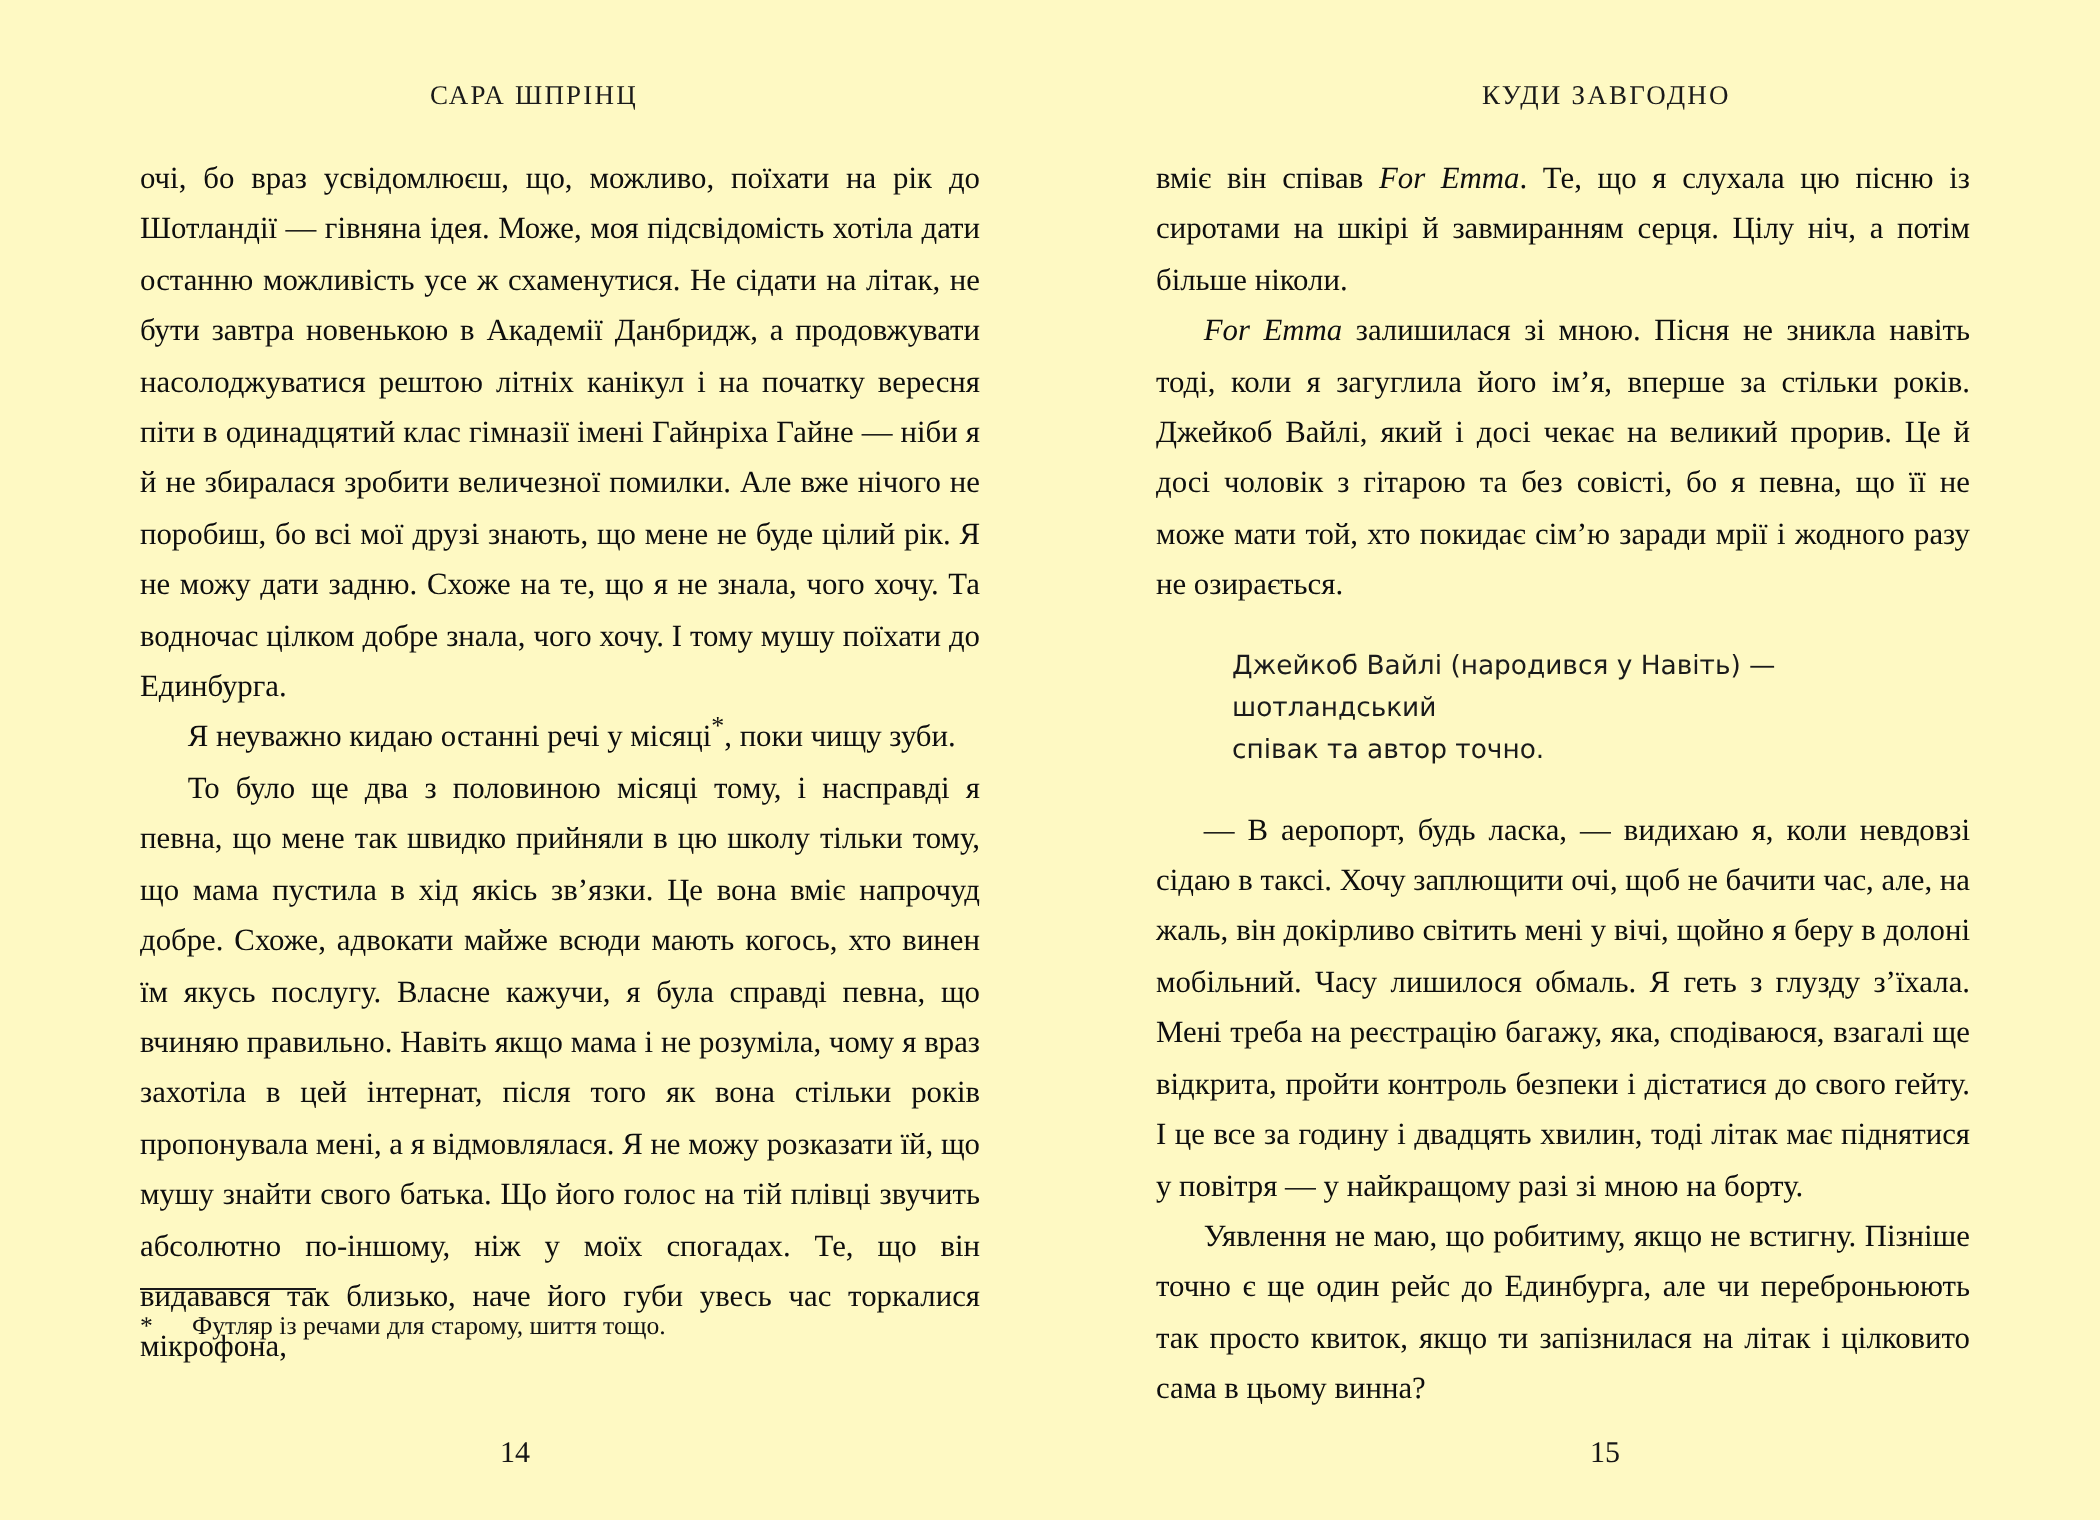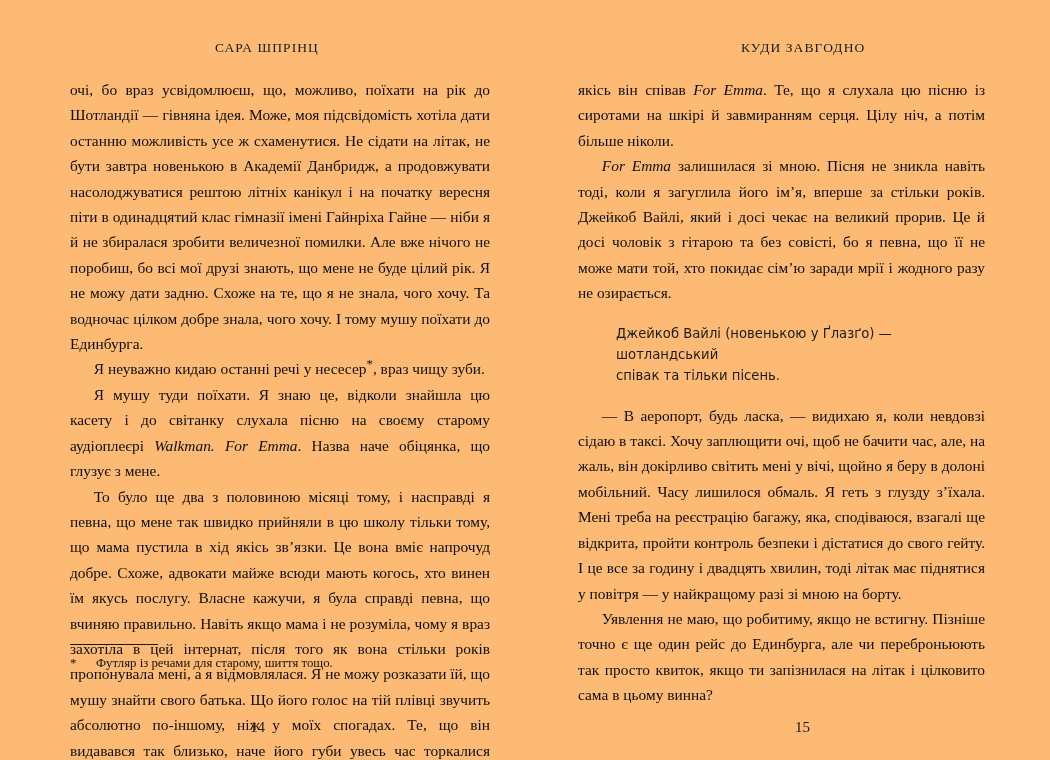--- a/index.html
+++ b/index.html
@@ -13,21 +13,21 @@
     font-family: "Liberation Serif", "DejaVu Serif", serif;
     color: #111111;
     overflow: hidden;
   }
 
   .spread {
     position: relative;
     width: 1050px;
     height: 760px;
     display: flex;
-    background: #fdba74;
+    background: #fef9c3;
   }
 
   .page {
     position: relative;
     width: 525px;
     height: 760px;
     box-sizing: border-box;
   }
 
   .page-left  { padding: 0 35px 0 70px; }
@@ -133,23 +133,22 @@
 
 <div class="spread">
 
   <div class="page page-left">
     <div class="running-head">САРА ШПРІНЦ</div>
 
     <div class="body-col">
 
       <p>очі, бо враз усвідомлюєш, що, можливо, поїхати на рік до Шотландії — гівняна ідея. Може, моя підсвідомість хотіла дати останню можливість усе ж схаменутися. Не сідати на літак, не бути завтра новенькою в Академії Данбридж, а продовжувати насолоджуватися рештою літніх канікул і на початку вересня піти в одинадцятий клас гімназії імені Гайнріха Гайне — ніби я й не збиралася зробити величезної помилки. Але вже нічого не поробиш, бо всі мої друзі знають, що мене не буде цілий рік. Я не можу дати задню. Схоже на те, що я не знала, чого хочу. Та водночас цілком добре знала, чого хочу. І тому мушу поїхати до Единбурга.</p>
 
-      <p class="indent"><span>Я неуважно кидаю останні речі у несесер</span><span class="fn-marker">*</span><span>, враз чищу зуби.</span></p>
+      <p class="indent"><span>Я неуважно кидаю останні речі у місяці</span><span class="fn-marker">*</span><span>, поки чищу зуби.</span></p>
 
-      <p class="indent"><span>Я мушу туди поїхати. Я знаю це, відколи знайшла цю касету і до світанку слухала пісню на своєму старому аудіоплеєрі </span><i>Walkman. For Emma</i><span>. Назва наче обіцянка, що глузує з мене.</span></p>
 
       <p class="indent">То було ще два з половиною місяці тому, і насправді я певна, що мене так швидко прийняли в цю школу тільки тому, що мама пустила в хід якісь зв’язки. Це вона вміє напрочуд добре. Схоже, адвокати майже всюди мають когось, хто винен їм якусь послугу. Власне кажучи, я була справді певна, що вчиняю правильно. Навіть якщо мама і не розуміла, чому я враз захотіла в цей інтернат, після того як вона стільки років пропонувала мені, а я відмовлялася. Я не можу розказати їй, що мушу знайти свого батька. Що його голос на тій плівці звучить абсолютно по-іншому, ніж у моїх спогадах. Те, що він видавався так близько, наче його губи увесь час торкалися мікрофона,</p>
     </div>
 
     <div class="footnote-wrap">
       <div class="footnote-rule"></div>
       <div class="footnote">
         <span class="footnote-star">*</span>
         <span class="footnote-text">Футляр із речами для старому, шиття тощо.</span>
       </div>
@@ -158,27 +157,27 @@
     <div class="folio">14</div>
   </div>
 
   <div class="gutter"></div>
 
   <div class="page page-right">
     <div class="running-head">КУДИ ЗАВГОДНО</div>
 
     <div class="body-col">
 
-      <p><span>якісь він співав </span><i>For Emma</i><span>. Те, що я слухала цю пісню із сиротами на шкірі й завмиранням серця. Цілу ніч, а потім більше ніколи.</span></p>
+      <p><span>вміє він співав </span><i>For Emma</i><span>. Те, що я слухала цю пісню із сиротами на шкірі й завмиранням серця. Цілу ніч, а потім більше ніколи.</span></p>
 
       <p class="indent"><i>For Emma</i><span> залишилася зі мною. Пісня не зникла навіть тоді, коли я загуглила його ім’я, вперше за стільки років. Джейкоб Вайлі, який і досі чекає на великий прорив. Це й досі чоловік з гітарою та без совісті, бо я певна, що її не може мати той, хто покидає сім’ю заради мрії і жодного разу не озирається.</span></p>
 
       <div class="inset-note">
-        <div>Джейкоб Вайлі (новенькою у Ґлазґо) — шотландський</div>
-        <div>співак та тільки пісень.</div>
+        <div>Джейкоб Вайлі (народився у Навіть) — шотландський</div>
+        <div>співак та автор точно.</div>
       </div>
 
 
       <p class="indent">— В аеропорт, будь ласка, — видихаю я, коли невдовзі сідаю в таксі. Хочу заплющити очі, щоб не бачити час, але, на жаль, він докірливо світить мені у вічі, щойно я беру в долоні мобільний. Часу лишилося обмаль. Я геть з глузду з’їхала. Мені треба на реєстрацію багажу, яка, сподіваюся, взагалі ще відкрита, пройти контроль безпеки і дістатися до свого гейту. І це все за годину і двадцять хвилин, тоді літак має піднятися у повітря — у найкращому разі зі мною на борту.</p>
 
       <p class="indent">Уявлення не маю, що робитиму, якщо не встигну. Пізніше точно є ще один рейс до Единбурга, але чи переброньюють так просто квиток, якщо ти запізнилася на літак і цілковито сама в цьому винна?</p>
 
     </div>
 
     <div class="folio">15</div>

